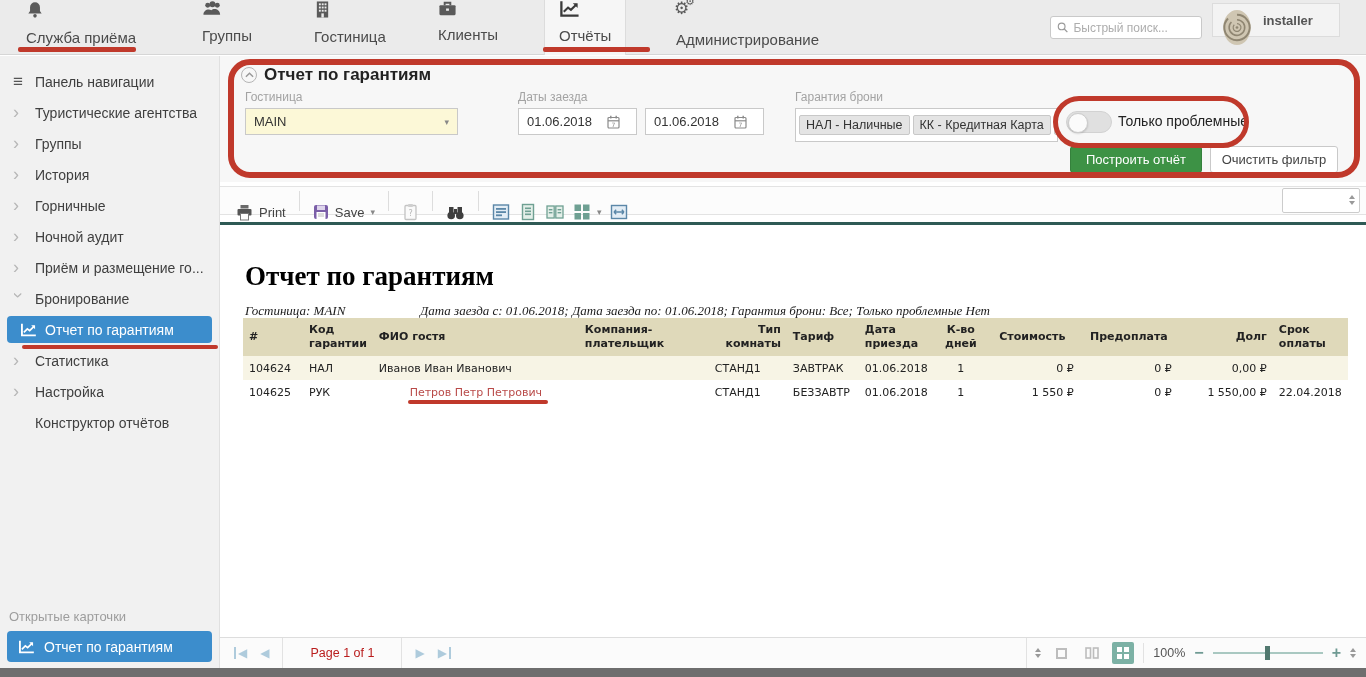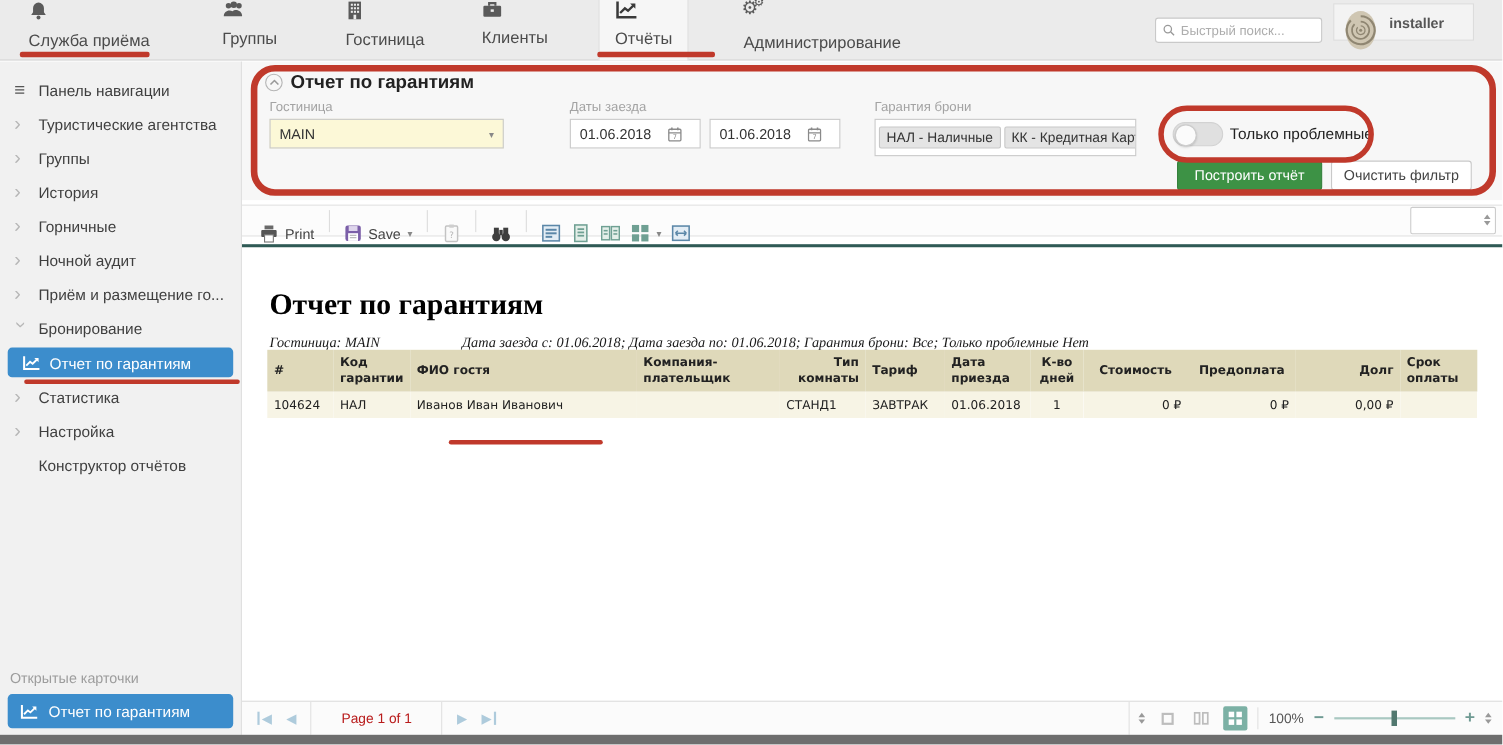--- a/index.html
+++ b/index.html
@@ -57,21 +57,21 @@
   .filter-title { position:absolute; left:44px; top:9px; font-size:17px; font-weight:bold; color:#222; }
   .f-label { position:absolute; top:34px; font-size:12px; color:#a3a3a3; }
   .f-ctl { position:absolute; top:52px; height:27px; border:1px solid #c9c9c9; background:#fff;
     display:flex; align-items:center; font-size:13px; color:#333; }
   .f-select { left:25px; width:213px; background:#fcf8d7; padding:0 8px; justify-content:space-between; cursor:pointer; }
   .f-date1 { left:298px; width:119px; }
   .f-date2 { left:425px; width:119px; }
   .f-date input { border:none; outline:none; width:86px; font-size:13px; color:#333; padding-left:8px;
     background:transparent; font-family:"Liberation Sans",sans-serif; }
   .f-date svg { margin-left:2px; }
-  .f-tags { left:575px; width:238px; padding:16px 3px; gap:3px; overflow:hidden; white-space:nowrap; cursor:pointer; }
+  .f-tags { left:575px; width:263px; padding:16px 3px; gap:3px; overflow:hidden; white-space:nowrap; cursor:pointer; }
   .tag-chip { background:#e4e4e4; border:1px solid #c8c8c8; border-radius:2px; padding:2px 6px;
     font-size:12.5px; color:#333; flex:0 0 auto; }
   .caret { color:#888; font-size:9px; }
   .toggle { position:absolute; left:846px; top:55px; width:46px; height:22px; border-radius:11px;
     background:#e0e0e0; border:1px solid #d2d2d2; cursor:pointer; }
   .toggle::after { content:''; position:absolute; left:1px; top:1px; width:18px; height:18px;
     border-radius:50%; background:#fbfbfb; border:1px solid #ccc; box-shadow:0 1px 2px rgba(0,0,0,.15); }
   .toggle-label { position:absolute; left:898px; top:57px; font-size:14px; color:#222; }
   .btn { position:absolute; top:90px; height:27px; border-radius:3px; font-size:13px;
     display:flex; align-items:center; justify-content:center; cursor:pointer; }
@@ -468,20 +468,34 @@
               <td style="text-align:left"></td>
               <td style="text-align:left">СТАНД1</td>
               <td style="text-align:left">ЗАВТРАК</td>
               <td style="text-align:left">01.06.2018</td>
               <td style="text-align:center">1</td>
               <td style="text-align:right">0 ₽</td>
               <td style="text-align:right">0 ₽</td>
               <td style="text-align:right">0,00 ₽</td>
               <td style="text-align:left"></td>
             </tr>
+            <tr>
+              <td style="text-align:left">104625</td>
+              <td style="text-align:left">РУК</td>
+              <td class="problem-guest" style="text-align:left">Петров Петр Петрович</td>
+              <td style="text-align:left"></td>
+              <td style="text-align:left">СТАНД1</td>
+              <td style="text-align:left">БЕЗЗАВТР</td>
+              <td style="text-align:left">01.06.2018</td>
+              <td style="text-align:center">1</td>
+              <td style="text-align:right">1 550 ₽</td>
+              <td style="text-align:right">0 ₽</td>
+              <td style="text-align:right">1 550,00 ₽</td>
+              <td style="text-align:left">22.04.2018</td>
+            </tr>
           </tbody>
         </table>
     </section>
 
     <section class="statusbar">
       <div class="pg">
         <span class="pg-arrow barl">◀</span>
         <span class="pg-arrow">◀</span>
         <span class="pg-sep"></span>
         <span class="pg-text">Page 1 of 1</span>

